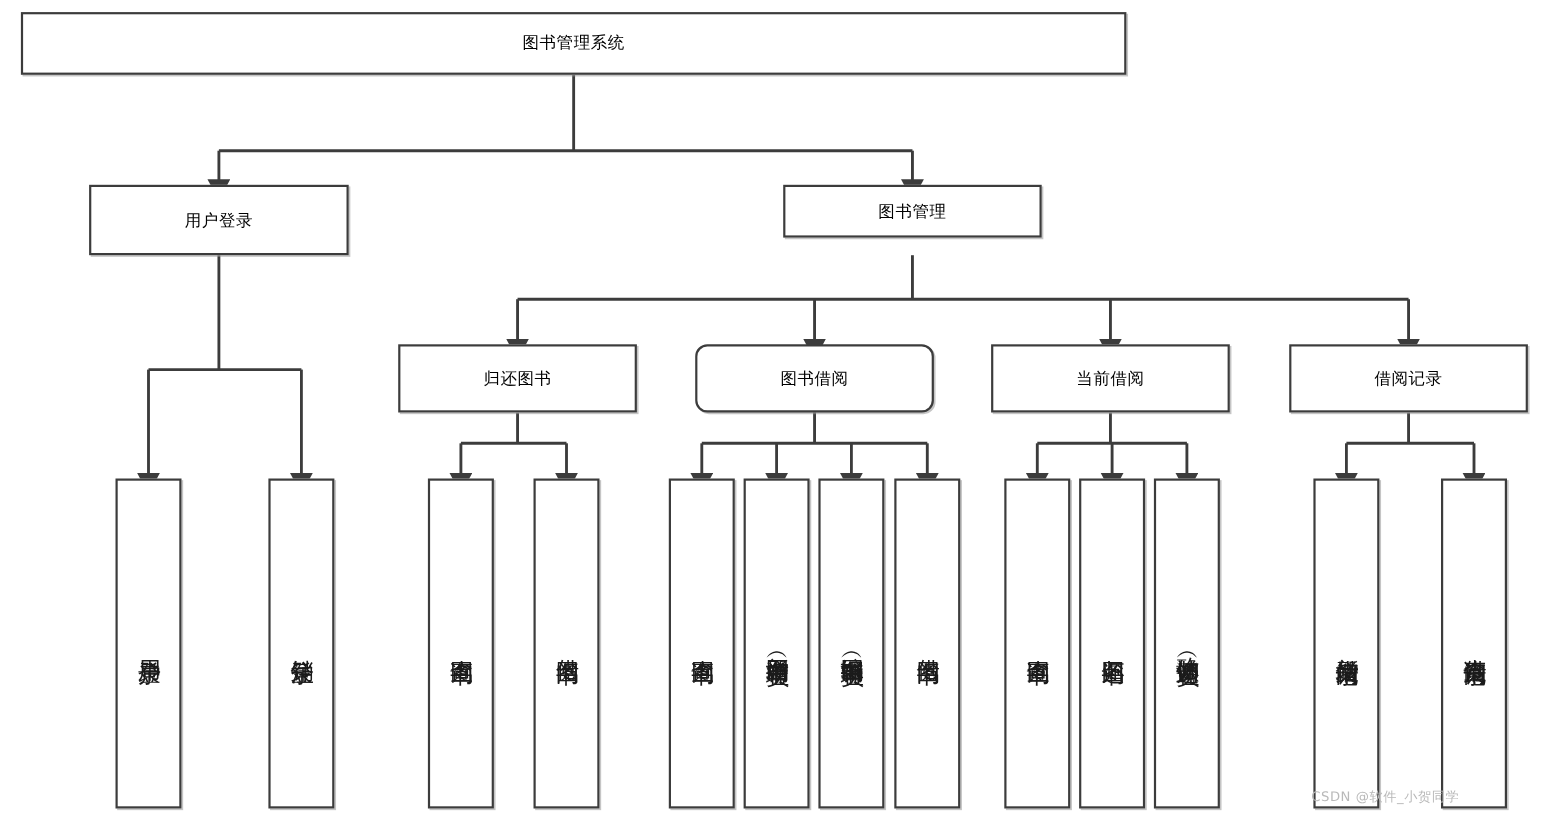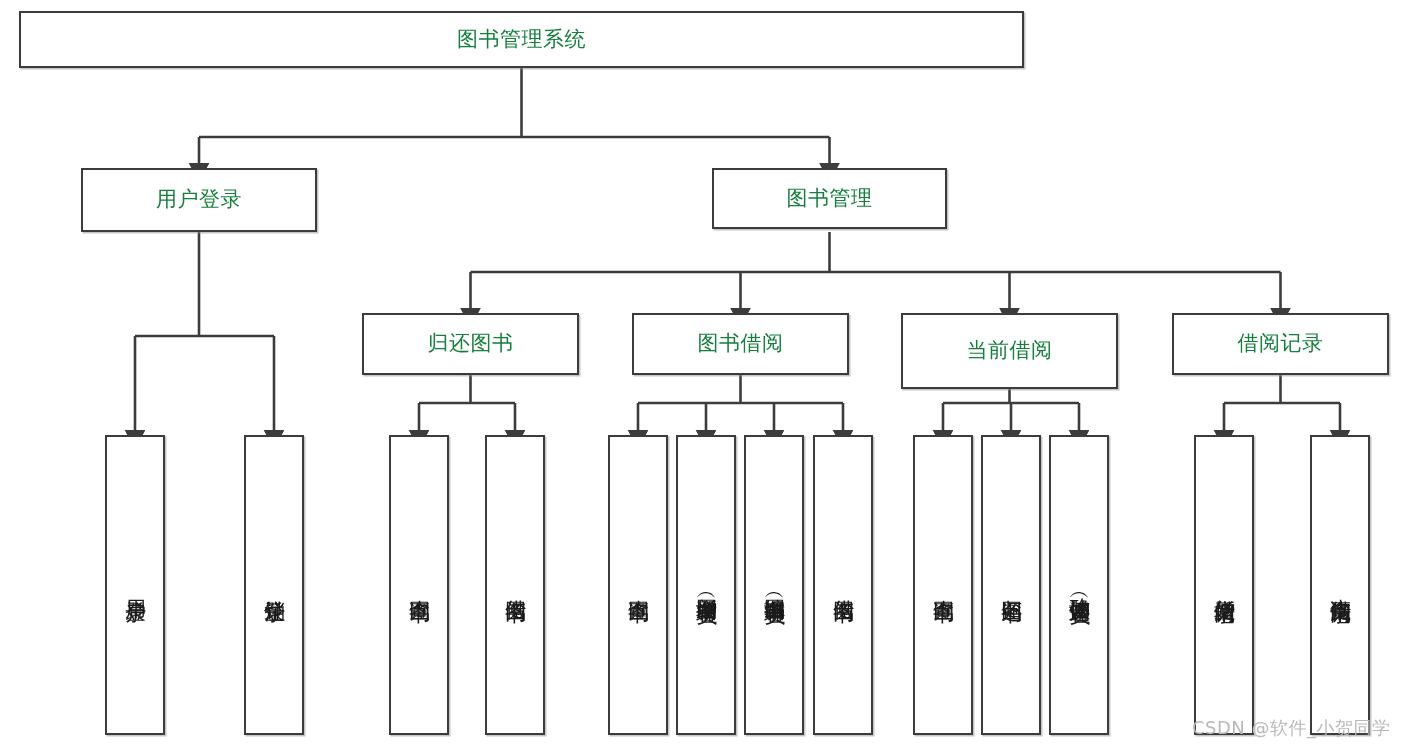--- a/index.html
+++ b/index.html
@@ -31,22 +31,22 @@
     position: absolute;
     box-sizing: border-box;
     background: #ffffff;
     border: 2px solid #3c3c3c;
     box-shadow: 1.5px 1.5px 0 0 rgba(150,150,150,0.55);
     display: flex;
     align-items: center;
     justify-content: center;
   }
   .node-label-h {
-    font-size: 21px;
-    color: #15803d;
+    font-size: 15px;
+    color: #000000;
     letter-spacing: 0.5px;
     line-height: 1.1;
     white-space: nowrap;
   }
   .leaf-box {
     position: absolute;
     box-sizing: border-box;
     background: #ffffff;
     border: 2px solid #3c3c3c;
     box-shadow: 1.5px 1.5px 0 0 rgba(150,150,150,0.55);
@@ -60,21 +60,21 @@
     text-orientation: upright;
     font-size: 21px;
     color: #1b1b1b;
     line-height: 1.32;
     letter-spacing: 1px;
     white-space: nowrap;
     text-align: center;
   }
   .watermark {
     position: absolute;
-    font-size: 18px;
+    font-size: 12px;
     color: #b9b9b9;
     white-space: nowrap;
     letter-spacing: 0.5px;
   }
 </style>
 </head>
 <body>
 
 <div id="diagram-root">
 
@@ -121,31 +121,31 @@
       </g>
   </svg>
 
   <div class="node-box" style="left: 19px; top: 11px; width: 1005px; height: 57px;">
     <span class="node-label-h">图书管理系统</span>
   </div>
 
   <div class="node-box" style="left: 81px; top: 168px; width: 236px; height: 64px;">
     <span class="node-label-h">用户登录</span>
   </div>
-  <div class="node-box" style="left: 712px; top: 168px; width: 235px; height: 61px;">
+  <div class="node-box" style="left: 712px; top: 168px; width: 235px; height: 48px;">
     <span class="node-label-h">图书管理</span>
   </div>
 
   <div class="node-box" style="left: 362px; top: 313px; width: 217px; height: 62px;">
     <span class="node-label-h">归还图书</span>
   </div>
-  <div class="node-box" style="left: 632px; top: 313px; width: 217px; height: 62px;">
+  <div class="node-box" style="left: 632px; top: 313px; width: 217px; height: 62px; border-radius: 11px;">
     <span class="node-label-h">图书借阅</span>
   </div>
-  <div class="node-box" style="left: 901px; top: 313px; width: 217px; height: 76px;">
+  <div class="node-box" style="left: 901px; top: 313px; width: 217px; height: 62px;">
     <span class="node-label-h">当前借阅</span>
   </div>
   <div class="node-box" style="left: 1172px; top: 313px; width: 217px; height: 62px; justify-content: center;">
     <span class="node-label-h">借阅记录</span>
   </div>
 
   <div class="leaf-box" style="left: 105px; top: 435px; width: 60px; height: 300px;">
     <span class="node-label-v">用户登录</span>
   </div>
   <div class="leaf-box" style="left: 244px; top: 435px; width: 60px; height: 300px;">

